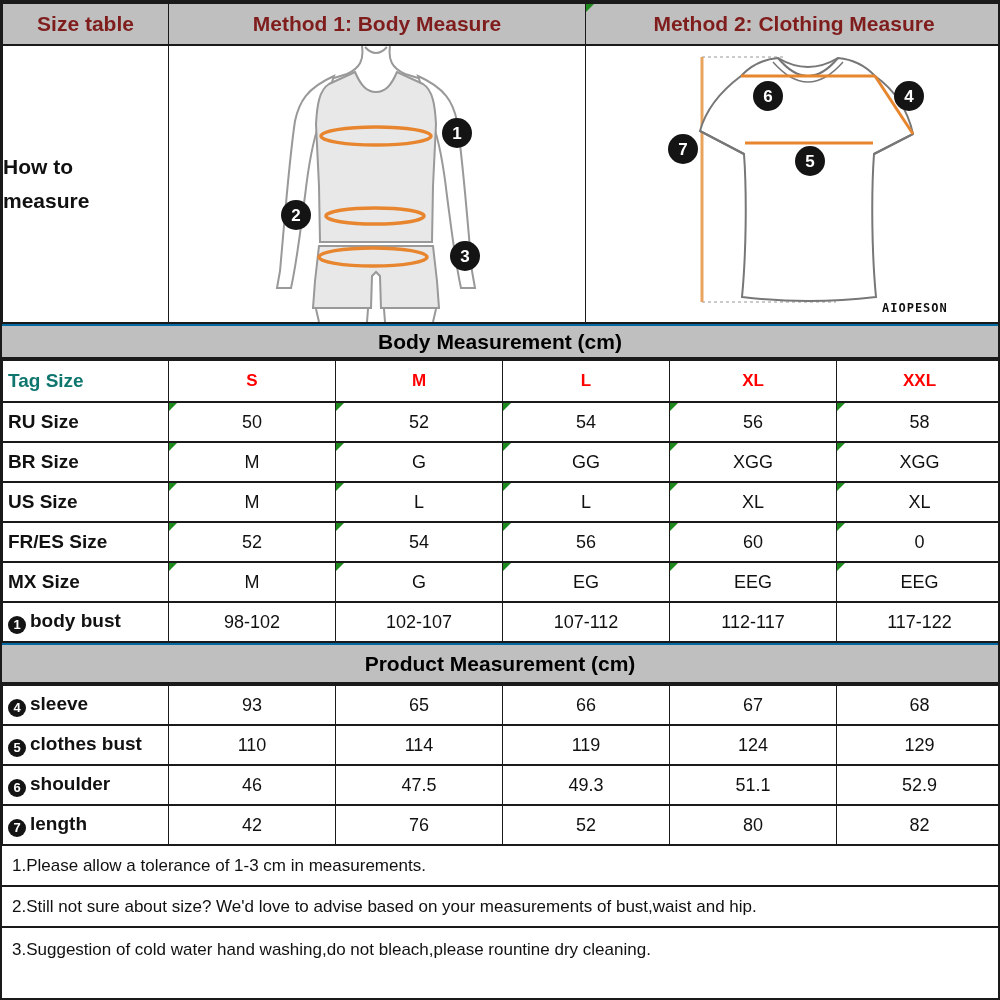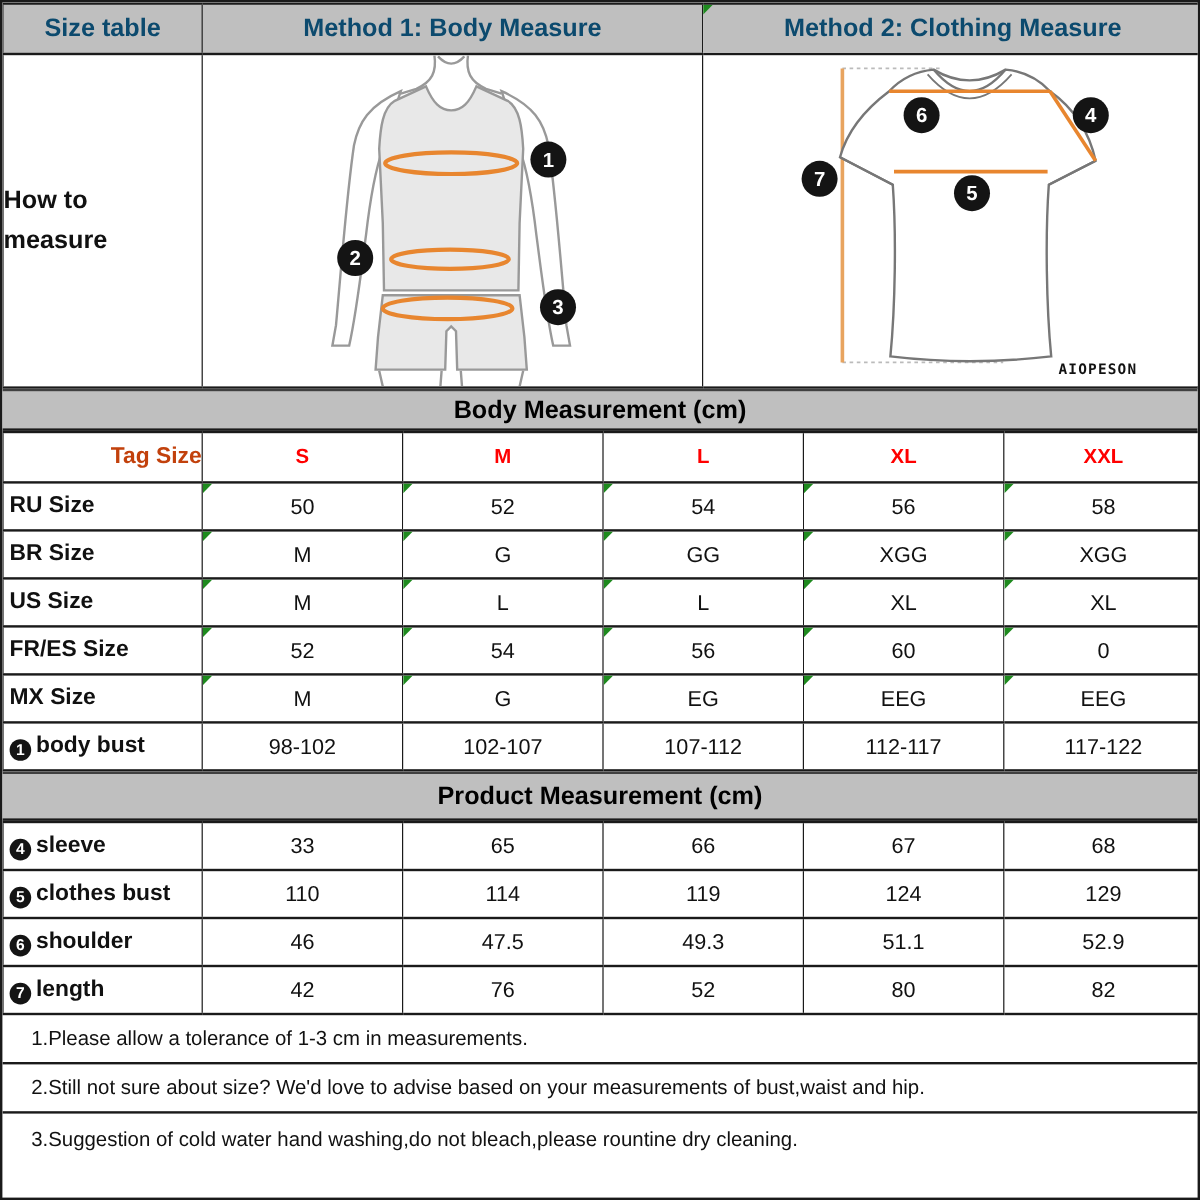--- a/index.html
+++ b/index.html
@@ -23,39 +23,39 @@
     overflow: hidden;
   }
 
   
   .toprow th {
     height: 42px;
     background: #bfbfbf;
     font-size: 21px;
     font-weight: bold;
     text-align: center;
-    color: #0c4a6e;
+    color: #7f1d1d;
   }
 
   
   .illrow td { height: 276px; background: #fff; padding: 0; vertical-align: top; }
   .howto {
     text-align: left;
     vertical-align: middle !important;
     font-size: 21px;
     font-weight: bold;
     line-height: 1.6;
   }
   .illwrap { position: relative; width: 100%; height: 276px; }
   .illwrap svg { display: block; }
 
   
   .secthead {
     background: #bfbfbf;
-    border-top: 2px solid #404040;
+    border-top: 2px solid #0369a1;
     border-bottom: 2px solid #1a1a1a;
     display: flex;
     align-items: center;
     justify-content: center;
     font-size: 21px;
     font-weight: bold;
     color: #000;
   }
   .secthead.body { height: 35px; }
   .secthead.product { height: 41px; text-align: right; }
@@ -65,21 +65,21 @@
   .mtable tr.tagrow { height: 42px; }
   .mtable th.rlabel {
     text-align: left;
     padding-left: 5px;
     font-size: 19px;
     font-weight: bold;
     background: #fff;
     white-space: nowrap;
   }
   .mtable td { text-align: center; font-size: 18px; background: #fff; }
-  .tagrow th.rlabel { color: #c2410c; text-align: right; }
+  .tagrow th.rlabel { color: #0f766e; }
   .tagrow td { color: #ff0000; font-weight: bold; font-size: 17px; }
 
   
   .gc { position: relative; }
   .gc::before {
     content: "";
     position: absolute;
     top: 0; left: 0;
     border-top: 8px solid #1e8a1e;
     border-right: 8px solid transparent;
@@ -108,21 +108,21 @@
     align-items: center;
     justify-content: center;
     color: #ff0000;
     font-size: 19px;
   }
   .note {
     height: 41px;
     border-bottom: 2px solid #1a1a1a;
     display: flex;
     align-items: center;
-    padding-left: 24px;
+    padding-left: 10px;
     font-size: 17px;
     color: #111;
   }
   .note:last-child { border-bottom: none; height: 44px; }
 </style>
 </head>
 <body>
 
 <div class="sheet">
 
@@ -307,21 +307,21 @@
         <col style="width:166px">
         <col style="width:167px">
         <col style="width:167px">
         <col style="width:167px">
         <col style="width:167px">
         <col style="width:166px">
       </colgroup>
     <tbody id="product-rows">
         <tr>
           <th class="rlabel"><span class="mk">4</span>sleeve</th>
-          <td>33</td>
+          <td>93</td>
           <td>65</td>
           <td>66</td>
           <td>67</td>
           <td>68</td>
         </tr>
         <tr>
           <th class="rlabel"><span class="mk">5</span>clothes bust</th>
           <td>110</td>
           <td>114</td>
           <td>119</td>

